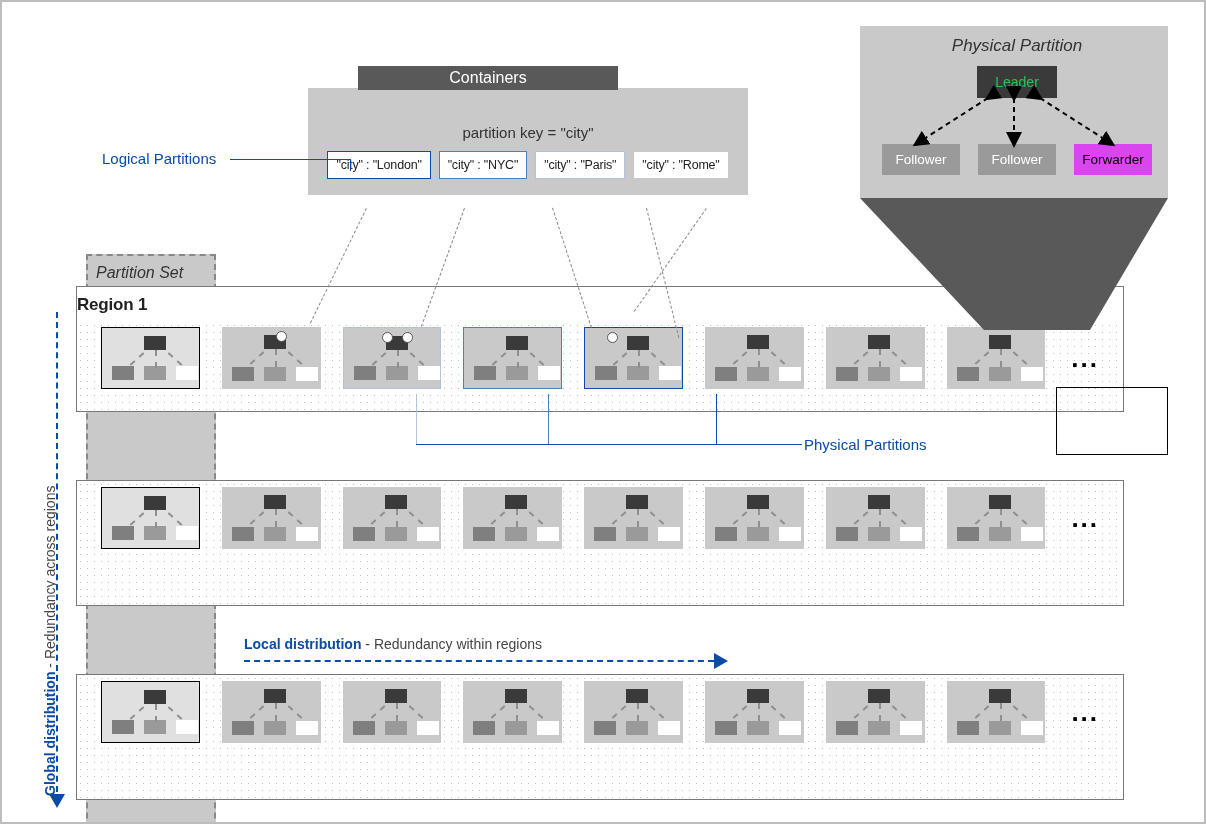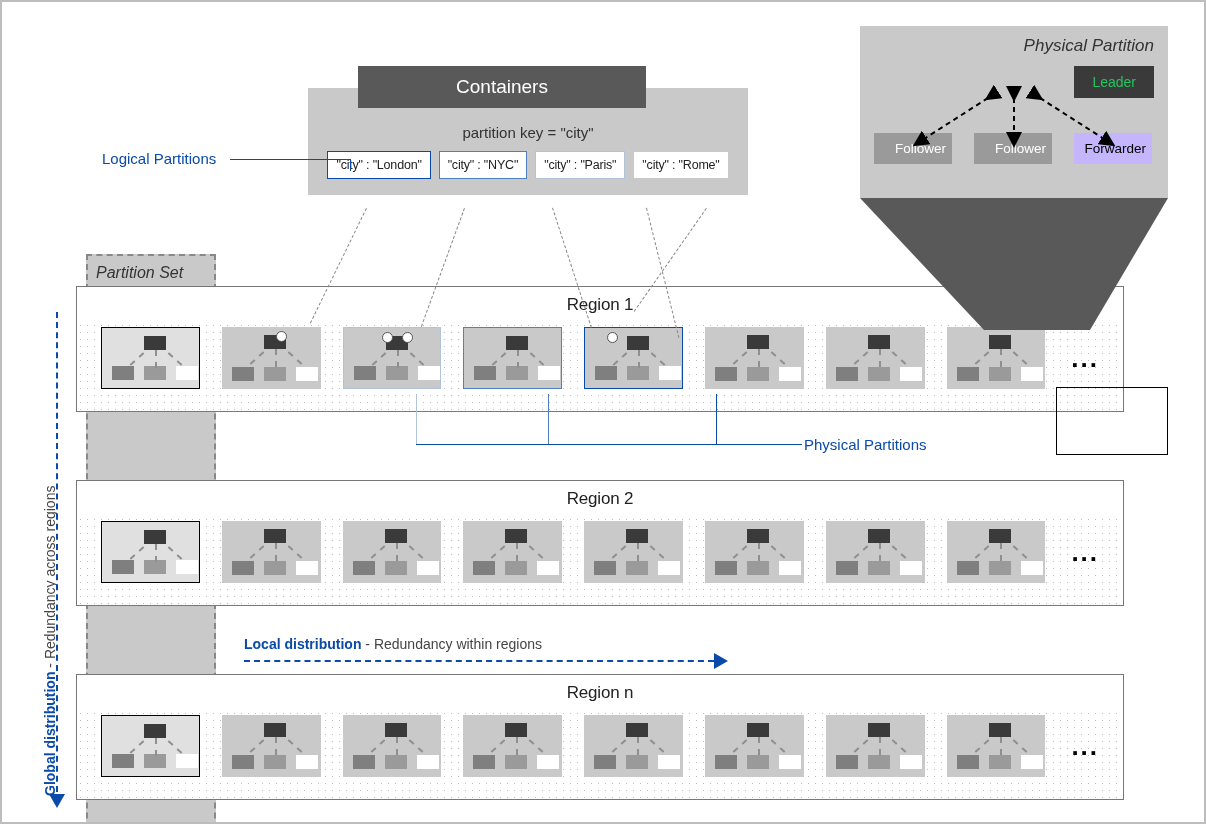--- a/index.html
+++ b/index.html
@@ -73,22 +73,21 @@
     left: 60px;
     width: 1048px;
     border: 1px solid #777;
     box-sizing: border-box;
     background:
       radial-gradient(circle, #bdbdbd 0.6px, transparent 0.6px) 0 0 / 7px 7px,
       #fff;
   }
   .region-title {
     font-size: 17px;
-    font-weight: 400;
-    text-align: center;
+    font-weight: 700;
     background: #fff;
     padding: 8px 0 6px 0;
     letter-spacing: -0.2px;
   }
   .pp-row {
     display: flex;
     gap: 22px;
     padding: 6px 24px 18px 24px;
     align-items: center;
   }
@@ -177,27 +176,27 @@
     left: 292px;
     top: 72px;
     width: 440px;
     background: #c9c9c9;
     padding: 0 0 16px 0;
   }
   .cont-head {
     position: absolute;
     left: 342px;
     top: 50px;
-    width: 288px;
+    width: 260px;
     background: #595959;
     color: #fff;
-    font-size: 19px;
+    font-size: 16px;
     font-weight: 500;
     text-align: center;
-    padding: 10px 0;
+    padding: 3px 0;
   }
   .cont-key {
     text-align: center;
     font-size: 15px;
     padding: 36px 0 10px 0;
     color: #333;
   }
   .cities {
     display: flex;
     gap: 8px;
@@ -253,50 +252,50 @@
   }
   
   .mag {
     position: absolute;
     right: 22px;
     top: 10px;
     width: 308px;
     height: 172px;
     background: #c9c9c9;
     box-sizing: border-box;
-    padding: 10px 14px 0 12px;
-    text-align: right;
+    padding: 10px 14px 0 20px;
+    text-align: center;
   }
   .mag-title {
     font-style: italic;
     font-size: 17px;
     color: #333;
     margin-bottom: 10px;
   }
   .mag-leader {
     display: inline-block;
     background: #3a3a3a;
     color: #22c55e;
     font-size: 14px;
     padding: 8px 18px;
   }
   .mag-row {
     display: flex;
     justify-content: space-between;
-    margin-top: 35px;
+    margin-top: 46px;
     padding: 0 2px;
   }
   .mag-node {
     font-size: 13.5px;
     padding: 8px 6px;
     min-width: 78px;
     box-sizing: border-box;
   }
   .mag-node.f  { background: #9a9a9a; color: #fff; }
-  .mag-node.fw { background: #c4b5fd; color: #000; }
+  .mag-node.fw { background: #d946ef; color: #000; }
   .mag svg.arrows {
     position: absolute;
     left: 0; top: 0;
     width: 308px; height: 172px;
     pointer-events: none;
   }
   .funnel {
     position: absolute;
     right: 22px;
     top: 182px;
@@ -405,21 +404,20 @@
             <div class="child c3"></div>
             <div class="link l1"></div>
             <div class="link l2"></div>
             <div class="link l3"></div>
           </div>
         <span class="ellipsis">...</span>
       </div>
     </div>
 
     <div class="region" style="top:464px; height:126px;">
-      <div class="region-title">Region 2</div>
       <div class="pp-row">
         <div class="pp first">
             <div class="leader"></div>
             <div class="child c1"></div>
             <div class="child c2"></div>
             <div class="child c3"></div>
             <div class="link l1"></div>
             <div class="link l2"></div>
             <div class="link l3"></div>
           </div>
@@ -484,21 +482,20 @@
             <div class="child c3"></div>
             <div class="link l1"></div>
             <div class="link l2"></div>
             <div class="link l3"></div>
           </div>
         <span class="ellipsis">...</span>
       </div>
     </div>
 
     <div class="region" style="top:658px; height:126px;">
-      <div class="region-title">Region n</div>
       <div class="pp-row">
         <div class="pp first">
             <div class="leader"></div>
             <div class="child c1"></div>
             <div class="child c2"></div>
             <div class="child c3"></div>
             <div class="link l1"></div>
             <div class="link l2"></div>
             <div class="link l3"></div>
           </div>

